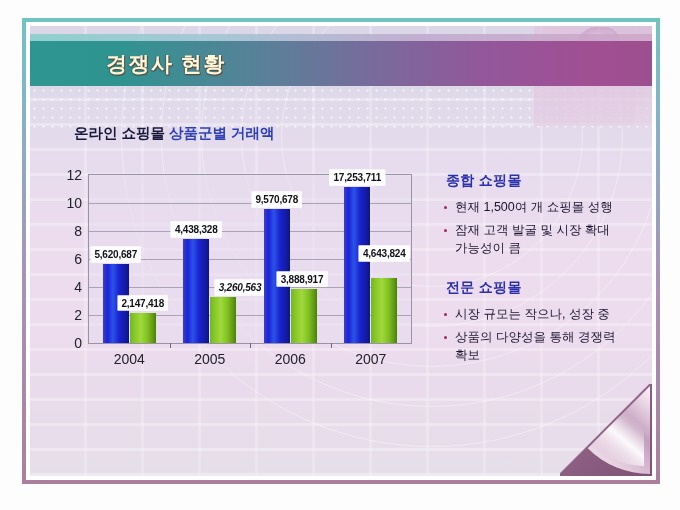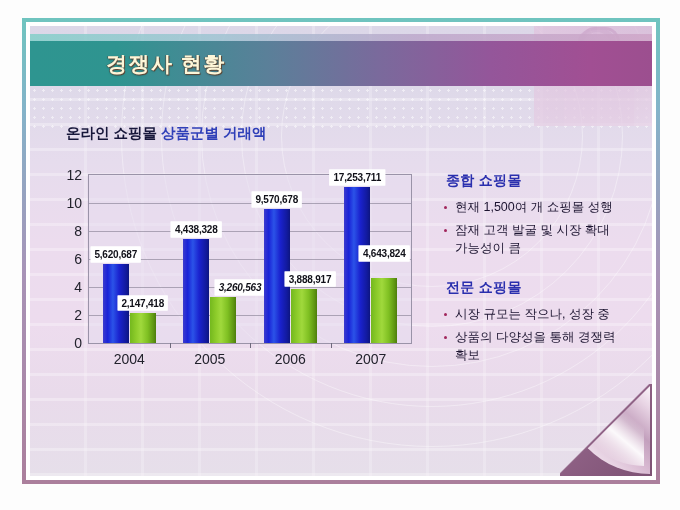--- a/index.html
+++ b/index.html
@@ -87,21 +87,21 @@
   .title-text{
     position:absolute;left:32px;top:50%;transform:translateY(-50%);
     font-size:21px;font-weight:bold;color:#fdf6d8;letter-spacing:1.5px;
     text-shadow:1px 1px 0 #5c4a3a, -1px 0 0 rgba(90,70,60,.5), 0 1px 2px rgba(0,0,0,.35);
     white-space:nowrap;
     margin-left:44px;
   }
 
   
   .chart-title{
-    position:absolute;left:36px;top:98px;
+    position:absolute;left:44px;top:98px;
     font-size:14.5px;font-weight:bold;white-space:nowrap;
   }
   .chart-title .t1{color:#17173a;}
   .chart-title .t2{color:#2f3fb8;}
 
   .chart{
     position:absolute;left:10px;top:128px;width:390px;height:230px;
   }
   .plot{
     position:absolute;left:48px;top:20px;right:18px;bottom:40px;
@@ -246,21 +246,21 @@
           <div class="xlabel" style="left: 120.75px;">2005</div>
           <div class="bar blue" style="left: 94.25px; height: 103.81px; width: 26px;"></div>
           <div class="vlabel" style="left: 107.25px; top: 62.1895px;">4,438,328</div>
           <div class="bar green" style="left: 121.25px; height: 45.6479px; width: 26px;"></div>
           <div class="vlabel" style="left: 151px; top: 120.352px; font-style: italic;">3,260,563</div>
           <div class="xtickmark" style="left: 161px;"></div>
           <div class="xlabel" style="left: 201.25px;">2006</div>
           <div class="bar blue" style="left: 174.75px; height: 133.989px; width: 26px;"></div>
           <div class="vlabel" style="left: 187.75px; top: 32.0105px;">9,570,678</div>
           <div class="bar green" style="left: 201.75px; height: 54.4448px; width: 26px;"></div>
-          <div class="vlabel" style="left: 221px; top: 111.555px;">3,888,917</div>
+          <div class="vlabel" style="left: 213px; top: 111.555px;">3,888,917</div>
           <div class="xtickmark" style="left: 241.5px;"></div>
           <div class="xlabel" style="left: 281.75px;">2007</div>
           <div class="bar blue" style="left: 255.25px; height: 155.704px; width: 26px;"></div>
           <div class="vlabel" style="left: 268.25px; top: 10.2955px;">17,253,711</div>
           <div class="bar green" style="left: 282.25px; height: 65.0135px; width: 26px;"></div>
           <div class="vlabel" style="left: 295.25px; top: 86px;">4,643,824</div>
         </div>
     </div>
 
     <div class="panel" id="panel">

